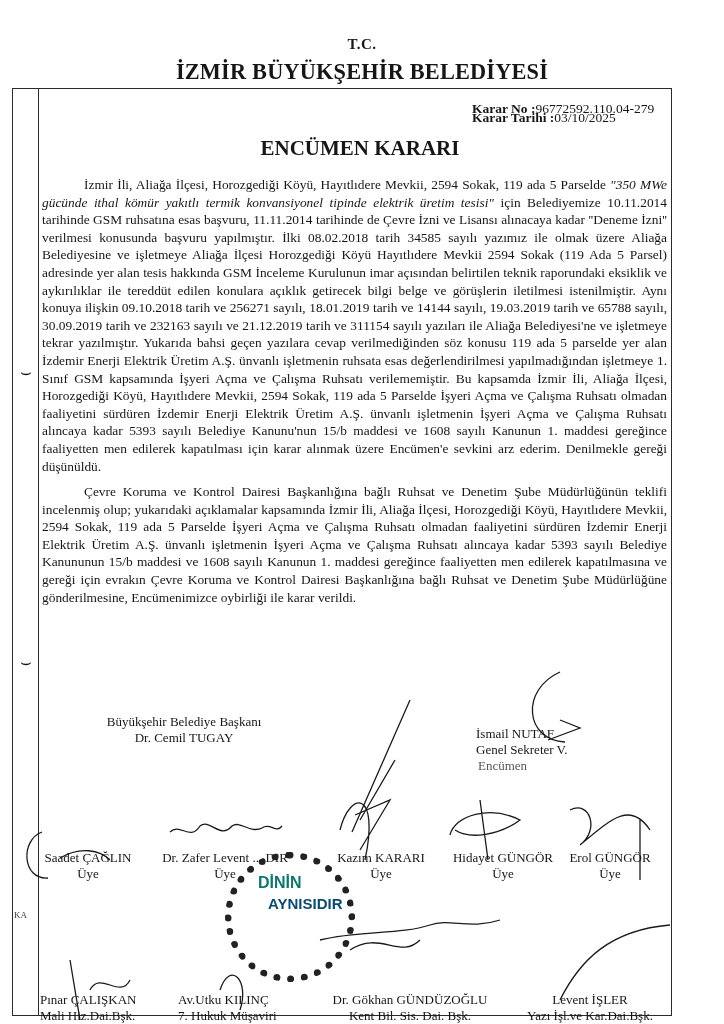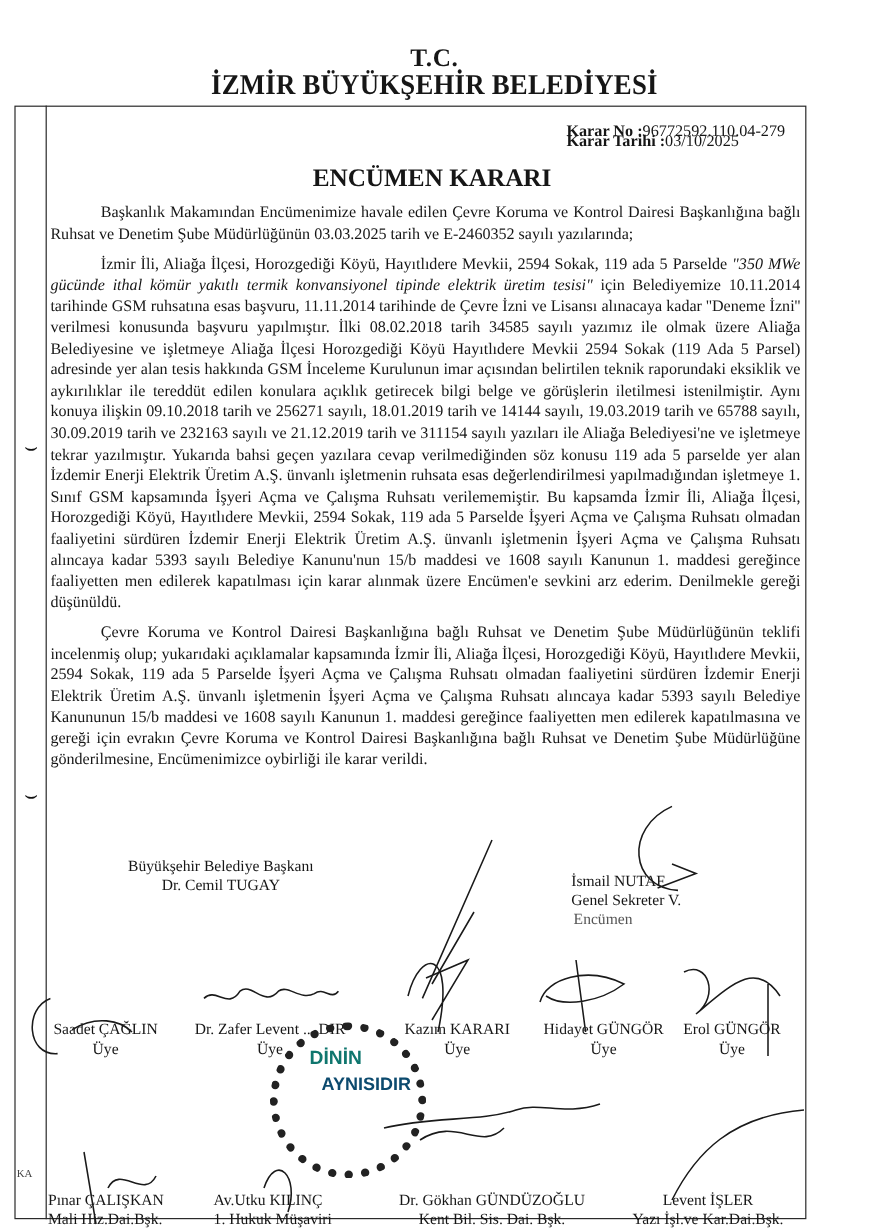--- a/index.html
+++ b/index.html
@@ -1,19 +1,19 @@
 <!DOCTYPE html>
 <html><head>
   <meta charset="utf-8">
   <style>
     html, body { margin: 0; padding: 0; background: #ffffff; }
     body { width: 724px; height: 1024px; position: relative; overflow: hidden;
            font-family: "Liberation Serif", serif; color: #161616; }
     .abs { position: absolute; }
-    .hdr-tc { left: 0; width: 724px; top: 36px; text-align: center; font-weight: bold; font-size: 21px; letter-spacing: 0.5px; }
+    .hdr-tc { left: 0; width: 724px; top: 36px; text-align: center; font-weight: bold; font-size: 15px; letter-spacing: 0.5px; }
     .hdr-org { left: 0; width: 724px; top: 58px; text-align: center; font-weight: bold; font-size: 24px; letter-spacing: 0.2px; transform: scaleX(0.93); }
     .frame { left: 12px; top: 88px; width: 660px; height: 928px; border: 1.4px solid #2a2a2a; box-sizing: border-box; }
     .frame-inner { left: 38px; top: 88px; width: 0; height: 928px; border-left: 1.4px solid #2a2a2a; }
     .meta { left: 472px; font-size: 13.5px; }
     .meta b { font-weight: bold; }
     .title { left: 0; width: 720px; top: 136px; text-align: center; font-weight: bold; font-size: 21px; }
     .body-text { left: 42px; width: 625px; font-size: 13.4px; line-height: 17.6px; text-align: justify; }
     .body-text p { margin: 0; }
     .indent { text-indent: 42px; }
     .it { font-style: italic; }
@@ -37,21 +37,20 @@
 <div class="abs meta" style="top:101px;">
   <b>Karar No :</b><span>96772592.110.04-279</span>
 </div>
 <div class="abs meta" style="top:110px;">
   <b>Karar Tarihi :</b><span>03/10/2025</span>
 </div>
 
 <div class="abs title">ENCÜMEN KARARI</div>
 
 <div class="abs body-text" style="top:168px;">
-  <p class="indent">Başkanlık Makamından Encümenimize havale edilen Çevre Koruma ve Kontrol Dairesi Başkanlığına bağlı Ruhsat ve Denetim Şube Müdürlüğünün 03.03.2025 tarih ve E-2460352 sayılı yazılarında;</p>
   <p class="indent" style="margin-top:8px;"><span>İzmir İli, Aliağa İlçesi, Horozgediği Köyü, Hayıtlıdere Mevkii, 2594 Sokak, 119 ada 5 Parselde </span><span class="it">"350 MWe gücünde ithal kömür yakıtlı termik konvansiyonel tipinde elektrik üretim tesisi"</span><span> için Belediyemize 10.11.2014 tarihinde GSM ruhsatına esas başvuru, 11.11.2014 tarihinde de Çevre İzni ve Lisansı alınacaya kadar ''Deneme İzni'' verilmesi konusunda başvuru yapılmıştır. İlki 08.02.2018 tarih 34585 sayılı yazımız ile olmak üzere Aliağa Belediyesine ve işletmeye Aliağa İlçesi Horozgediği Köyü Hayıtlıdere Mevkii 2594 Sokak (119 Ada 5 Parsel) adresinde yer alan tesis hakkında GSM İnceleme Kurulunun imar açısından belirtilen teknik raporundaki eksiklik ve aykırılıklar ile tereddüt edilen konulara açıklık getirecek bilgi belge ve görüşlerin iletilmesi istenilmiştir. Aynı konuya ilişkin 09.10.2018 tarih ve 256271 sayılı, 18.01.2019 tarih ve 14144 sayılı, 19.03.2019 tarih ve 65788 sayılı, 30.09.2019 tarih ve 232163 sayılı ve 21.12.2019 tarih ve 311154 sayılı yazıları ile Aliağa Belediyesi'ne ve işletmeye tekrar yazılmıştır. Yukarıda bahsi geçen yazılara cevap verilmediğinden söz konusu 119 ada 5 parselde yer alan İzdemir Enerji Elektrik Üretim A.Ş. ünvanlı işletmenin ruhsata esas değerlendirilmesi yapılmadığından işletmeye 1. Sınıf GSM kapsamında İşyeri Açma ve Çalışma Ruhsatı verilememiştir. Bu kapsamda İzmir İli, Aliağa İlçesi, Horozgediği Köyü, Hayıtlıdere Mevkii, 2594 Sokak, 119 ada 5 Parselde İşyeri Açma ve Çalışma Ruhsatı olmadan faaliyetini sürdüren İzdemir Enerji Elektrik Üretim A.Ş. ünvanlı işletmenin İşyeri Açma ve Çalışma Ruhsatı alıncaya kadar 5393 sayılı Belediye Kanunu'nun 15/b maddesi ve 1608 sayılı Kanunun 1. maddesi gereğince faaliyetten men edilerek kapatılması için karar alınmak üzere Encümen'e sevkini arz ederim. Denilmekle gereği düşünüldü.</span></p>
   <p class="indent" style="margin-top:8px;">Çevre Koruma ve Kontrol Dairesi Başkanlığına bağlı Ruhsat ve Denetim Şube Müdürlüğünün teklifi incelenmiş olup; yukarıdaki açıklamalar kapsamında İzmir İli, Aliağa İlçesi, Horozgediği Köyü, Hayıtlıdere Mevkii, 2594 Sokak, 119 ada 5 Parselde İşyeri Açma ve Çalışma Ruhsatı olmadan faaliyetini sürdüren İzdemir Enerji Elektrik Üretim A.Ş. ünvanlı işletmenin İşyeri Açma ve Çalışma Ruhsatı alıncaya kadar 5393 sayılı Belediye Kanununun 15/b maddesi ve 1608 sayılı Kanunun 1. maddesi gereğince faaliyetten men edilerek kapatılmasına ve gereği için evrakın Çevre Koruma ve Kontrol Dairesi Başkanlığına bağlı Ruhsat ve Denetim Şube Müdürlüğüne gönderilmesine, Encümenimizce oybirliği ile karar verildi.</p>
 </div>
 
 <div class="abs mark" style="left:20px;top:362px;">⌣</div>
 <div class="abs mark" style="left:20px;top:652px;">⌣</div>
 
 <div class="abs sig" style="left:84px;top:714px;width:200px;">
   <div>Büyükşehir Belediye Başkanı</div>
   <div>Dr. Cemil TUGAY</div>
@@ -86,32 +85,32 @@
 <div class="abs stamp"></div>
 <div class="abs stamp-t1">DİNİN</div>
 <div class="abs stamp-t2">AYNISIDIR</div>
 
 <div class="abs sig" style="left:40px;top:992px;width:110px;text-align:left;">
   <div>Pınar ÇALIŞKAN</div>
   <div>Mali Hiz.Dai.Bşk.</div>
 </div>
 <div class="abs sig" style="left:178px;top:992px;width:110px;text-align:left;">
   <div>Av.Utku KILINÇ</div>
-  <div>1. Hukuk Müşaviri</div>
+  <div>7. Hukuk Müşaviri</div>
 </div>
 <div class="abs sig" style="left:320px;top:992px;width:180px;">
   <div>Dr. Gökhan GÜNDÜZOĞLU</div>
   <div>Kent Bil. Sis. Dai. Bşk.</div>
 </div>
 <div class="abs sig" style="left:510px;top:992px;width:160px;">
   <div>Levent İŞLER</div>
   <div>Yazı İşl.ve Kar.Dai.Bşk.</div>
 </div>
 
-<div class="abs" style="left:14px;top:973px;font-size:9px;color:#444;">KA</div>
+<div class="abs" style="left:14px;top:910px;font-size:9px;color:#444;">KA</div>
 
 <svg class="scrib" viewBox="0 0 724 1024">
   <g fill="none" stroke="#1a1a1a" stroke-width="1.3">
 
     <path d="M560 672 C 520 690, 525 740, 565 742 M548 740 L 580 728 L 560 720"></path>
 
     <path d="M410 700 L 352 832 M360 820 L 395 760"></path>
 
     <path d="M42 832 C 20 840, 22 880, 48 878 M60 858 C 80 846, 100 850, 110 860"></path>
 

